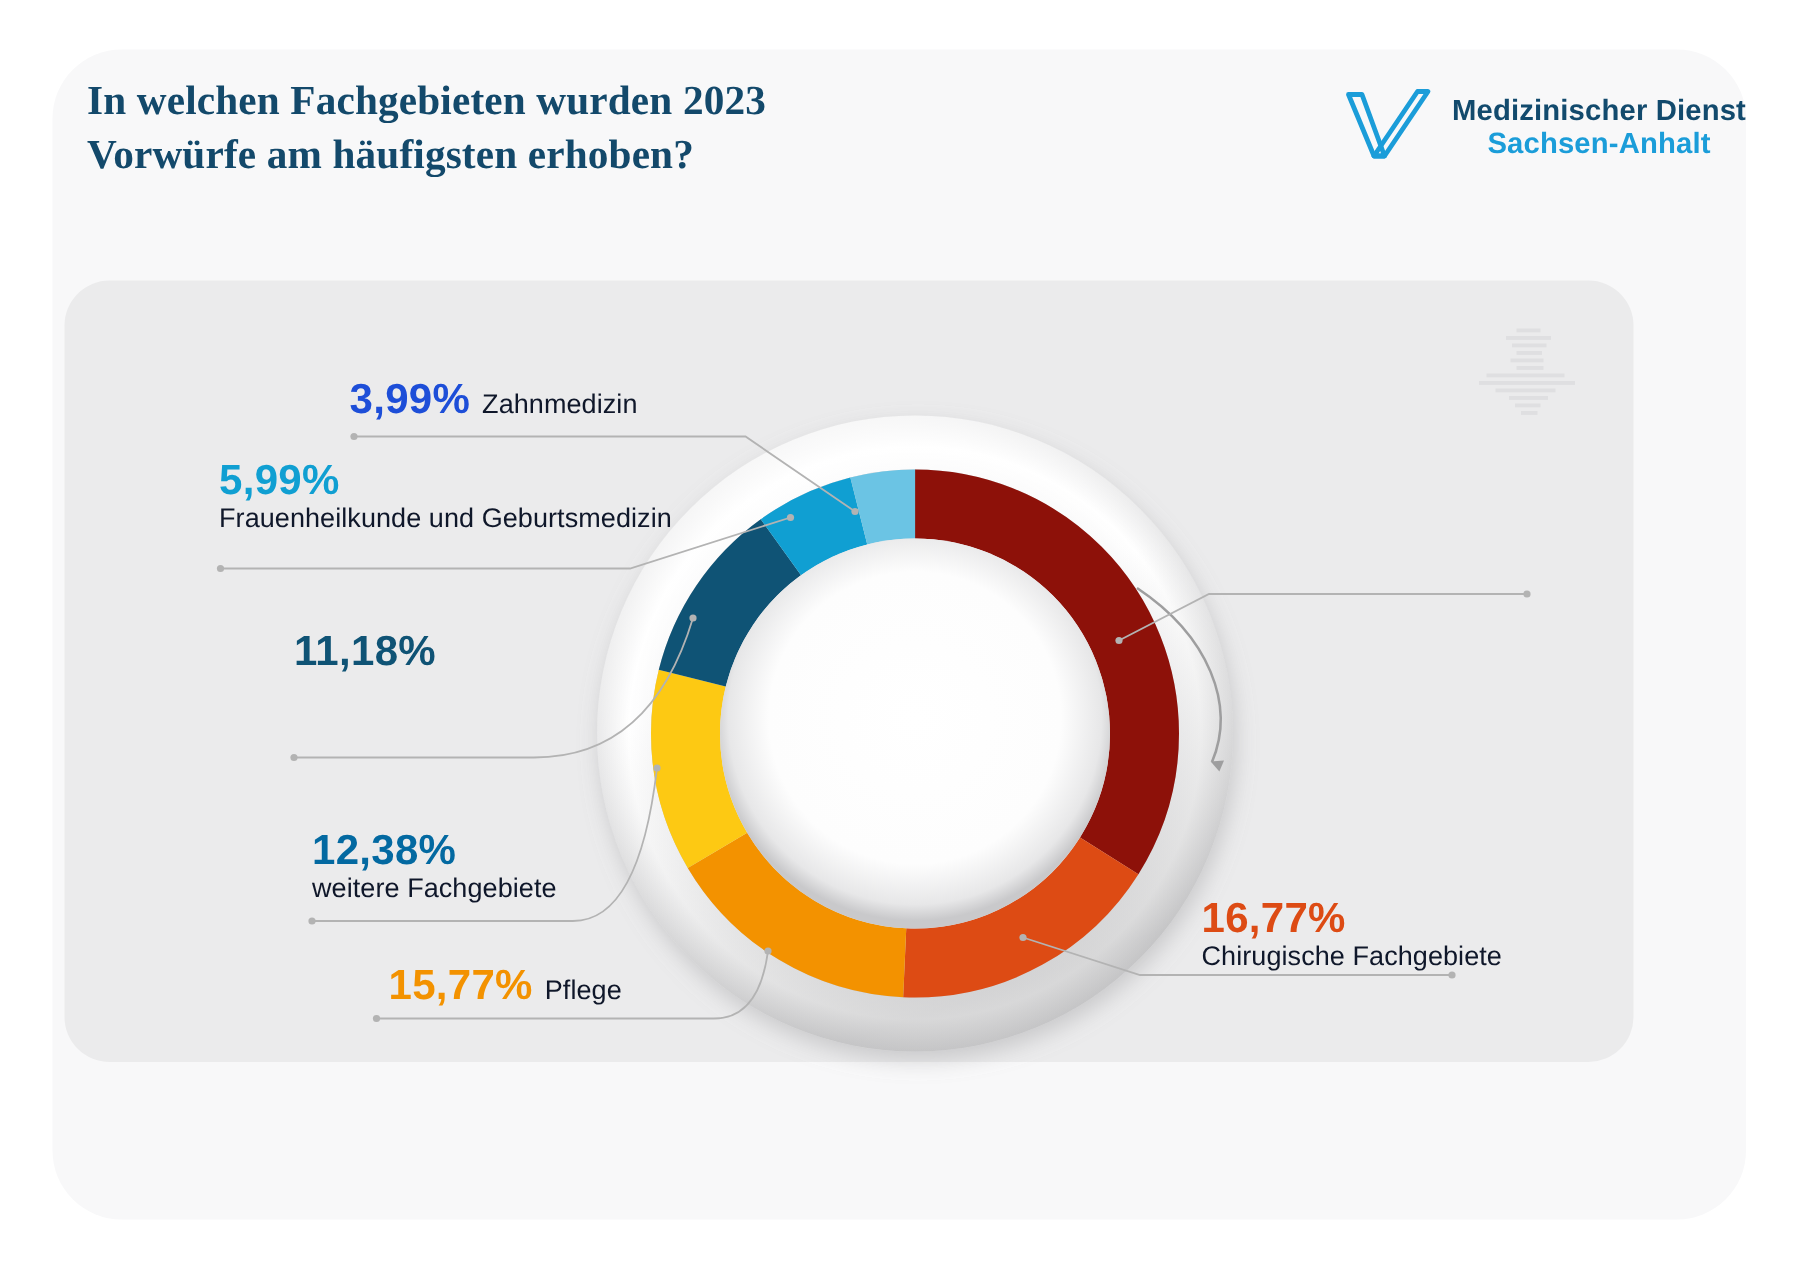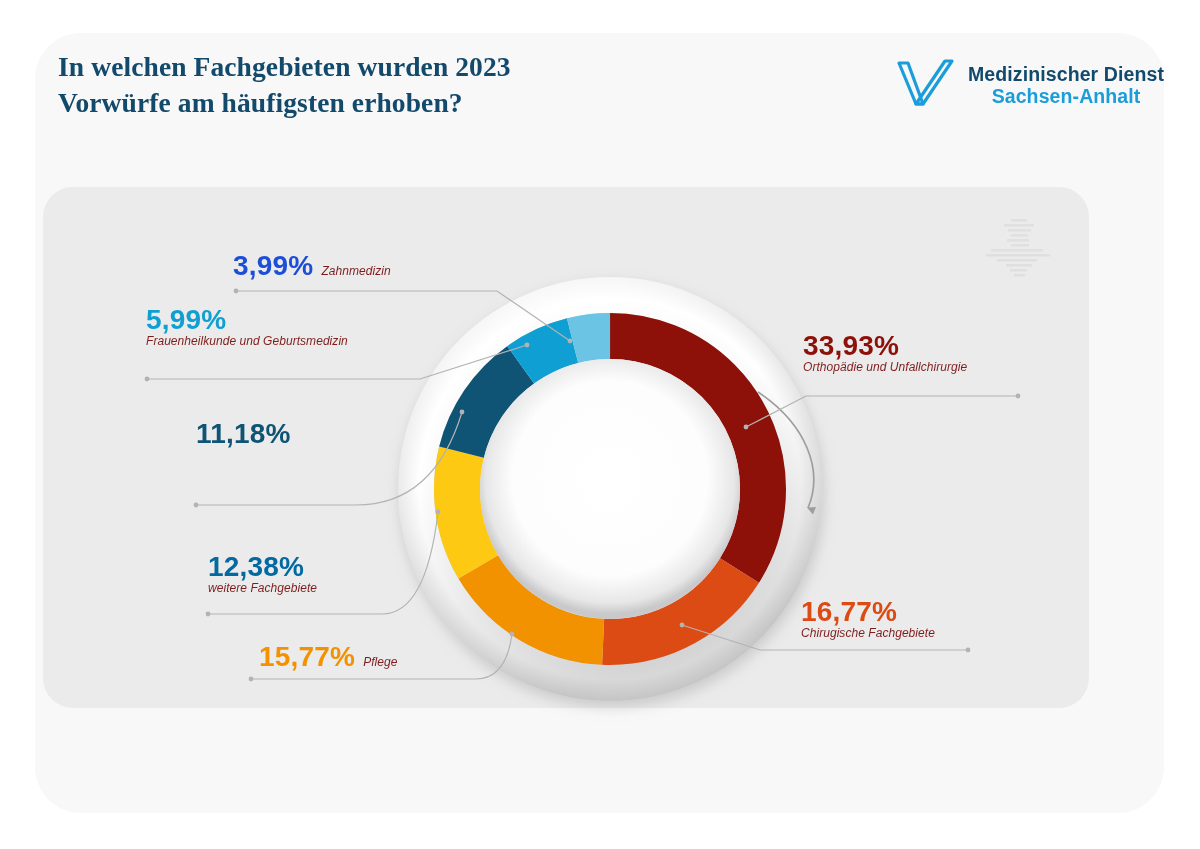--- a/index.html
+++ b/index.html
@@ -107,26 +107,25 @@
     position: absolute;
     white-space: nowrap;
   }
   .callout .pct {
     font-size: 28px;
     font-weight: bold;
     letter-spacing: 0.2px;
     line-height: 1.04;
   }
   .callout .desc {
-    color: #7f1d1d;
-    font-size: 12px;
+    color: #0f172a;
+    font-size: 18px;
     line-height: 1.26;
     letter-spacing: 0.05px;
     white-space: pre-line;
-    font-style: italic;
   }
   .callout.inline-row {
     display: flex;
     align-items: baseline;
     gap: 8px;
   }
 
   
   #c-zahn     { left: 233px; top: 251px; }
   #c-frauen   { left: 146px; top: 305px; }
@@ -278,23 +277,19 @@
   <div class="callout" id="c-weitere">
     <div class="pct" style="color:#0369a1">12,38%</div>
     <div class="desc">weitere Fachgebiete</div>
   </div>
 
   <div class="callout inline-row" id="c-pflege">
     <span class="pct" style="color:#f39200">15,77%</span>
     <span class="desc">Pflege</span>
   </div>
 
-  <div class="callout" id="c-ortho">
-    <div class="pct" style="color:#8d1109">33,93%</div>
-    <div class="desc">Orthopädie und Unfallchirurgie</div>
-  </div>
 
   <div class="callout" id="c-chirurg">
     <div class="pct" style="color:#dd4b14">16,77%</div>
     <div class="desc">Chirugische Fachgebiete</div>
   </div>
 
 </div>
 
 </body></html>

